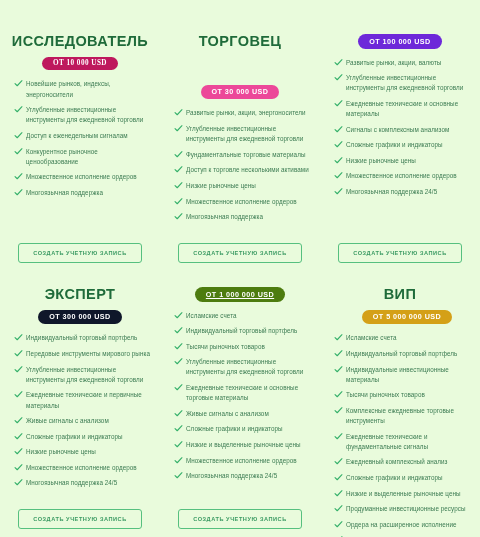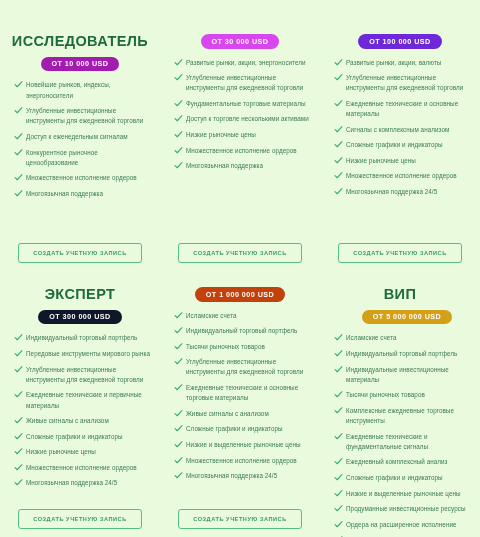--- a/index.html
+++ b/index.html
@@ -112,21 +112,21 @@
   
   .plan-card.row2 { padding-top: 14px; }
   .plan-card.row2 .cta-wrap { padding-bottom: 2px; }
 </style>
 </head>
 <body>
 
 <div class="pricing-grid">
     <div class="plan-card">
       <div class="plan-title">ИССЛЕДОВАТЕЛЬ</div>
-      <div class="price-badge" style="background: #a21caf;">ОТ 10 000 USD</div>
+      <div class="price-badge" style="background: #be185d; font-family: Liberation Serif, serif;">ОТ 10 000 USD</div>
       <ul class="feature-list">
         <li class="feature-item"><span class="check-icon">
             <svg viewBox="0 0 12 12" aria-hidden="true">
               <path d="M1.4 6.2 L4.3 9.0 L10.6 2.3" fill="none" stroke="currentColor" stroke-width="1.5" stroke-linecap="round" stroke-linejoin="round"></path>
             </svg>
           </span><span>Новейшие рынков, индексы, энергоносители</span></li>
         <li class="feature-item"><span class="check-icon">
             <svg viewBox="0 0 12 12" aria-hidden="true">
               <path d="M1.4 6.2 L4.3 9.0 L10.6 2.3" fill="none" stroke="currentColor" stroke-width="1.5" stroke-linecap="round" stroke-linejoin="round"></path>
             </svg>
@@ -150,21 +150,22 @@
             <svg viewBox="0 0 12 12" aria-hidden="true">
               <path d="M1.4 6.2 L4.3 9.0 L10.6 2.3" fill="none" stroke="currentColor" stroke-width="1.5" stroke-linecap="round" stroke-linejoin="round"></path>
             </svg>
           </span><span>Многоязычная поддержка</span></li>
       </ul>
       <div class="cta-wrap">
         <button class="cta-button">СОЗДАТЬ УЧЕТНУЮ ЗАПИСЬ</button>
       </div>
     </div>
     <div class="plan-card">
-      <div class="price-badge" style="background: #d946ef;">ОТ 30 000 USD</div>
+      <div class="plan-title">ТОРГОВЕЦ</div>
+      <div class="price-badge" style="background: #ec4899; margin-top: 28px;">ОТ 30 000 USD</div>
       <ul class="feature-list">
         <li class="feature-item"><span class="check-icon">
             <svg viewBox="0 0 12 12" aria-hidden="true">
               <path d="M1.4 6.2 L4.3 9.0 L10.6 2.3" fill="none" stroke="currentColor" stroke-width="1.5" stroke-linecap="round" stroke-linejoin="round"></path>
             </svg>
           </span><span>Развитые рынки, акции, энергоносители</span></li>
         <li class="feature-item"><span class="check-icon">
             <svg viewBox="0 0 12 12" aria-hidden="true">
               <path d="M1.4 6.2 L4.3 9.0 L10.6 2.3" fill="none" stroke="currentColor" stroke-width="1.5" stroke-linecap="round" stroke-linejoin="round"></path>
             </svg>
@@ -295,21 +296,21 @@
             <svg viewBox="0 0 12 12" aria-hidden="true">
               <path d="M1.4 6.2 L4.3 9.0 L10.6 2.3" fill="none" stroke="currentColor" stroke-width="1.5" stroke-linecap="round" stroke-linejoin="round"></path>
             </svg>
           </span><span>Многоязычная поддержка 24/5</span></li>
       </ul>
       <div class="cta-wrap">
         <button class="cta-button">СОЗДАТЬ УЧЕТНУЮ ЗАПИСЬ</button>
       </div>
     </div>
     <div class="plan-card row2">
-      <div class="price-badge" style="background: #c2410c;">ОТ 1 000 000 USD</div>
+      <div class="price-badge" style="background: #4d7c0f; text-decoration: underline;">ОТ 1 000 000 USD</div>
       <ul class="feature-list">
         <li class="feature-item"><span class="check-icon">
             <svg viewBox="0 0 12 12" aria-hidden="true">
               <path d="M1.4 6.2 L4.3 9.0 L10.6 2.3" fill="none" stroke="currentColor" stroke-width="1.5" stroke-linecap="round" stroke-linejoin="round"></path>
             </svg>
           </span><span>Исламские счета</span></li>
         <li class="feature-item"><span class="check-icon">
             <svg viewBox="0 0 12 12" aria-hidden="true">
               <path d="M1.4 6.2 L4.3 9.0 L10.6 2.3" fill="none" stroke="currentColor" stroke-width="1.5" stroke-linecap="round" stroke-linejoin="round"></path>
             </svg>

